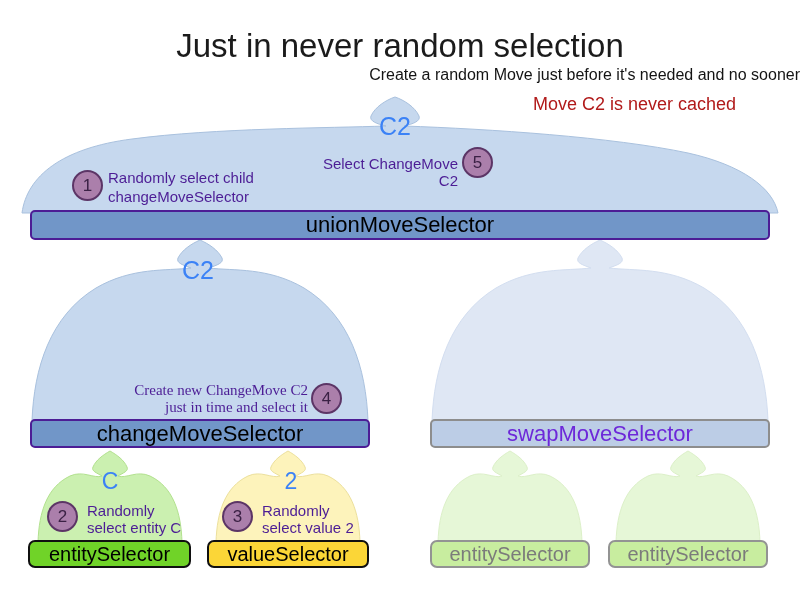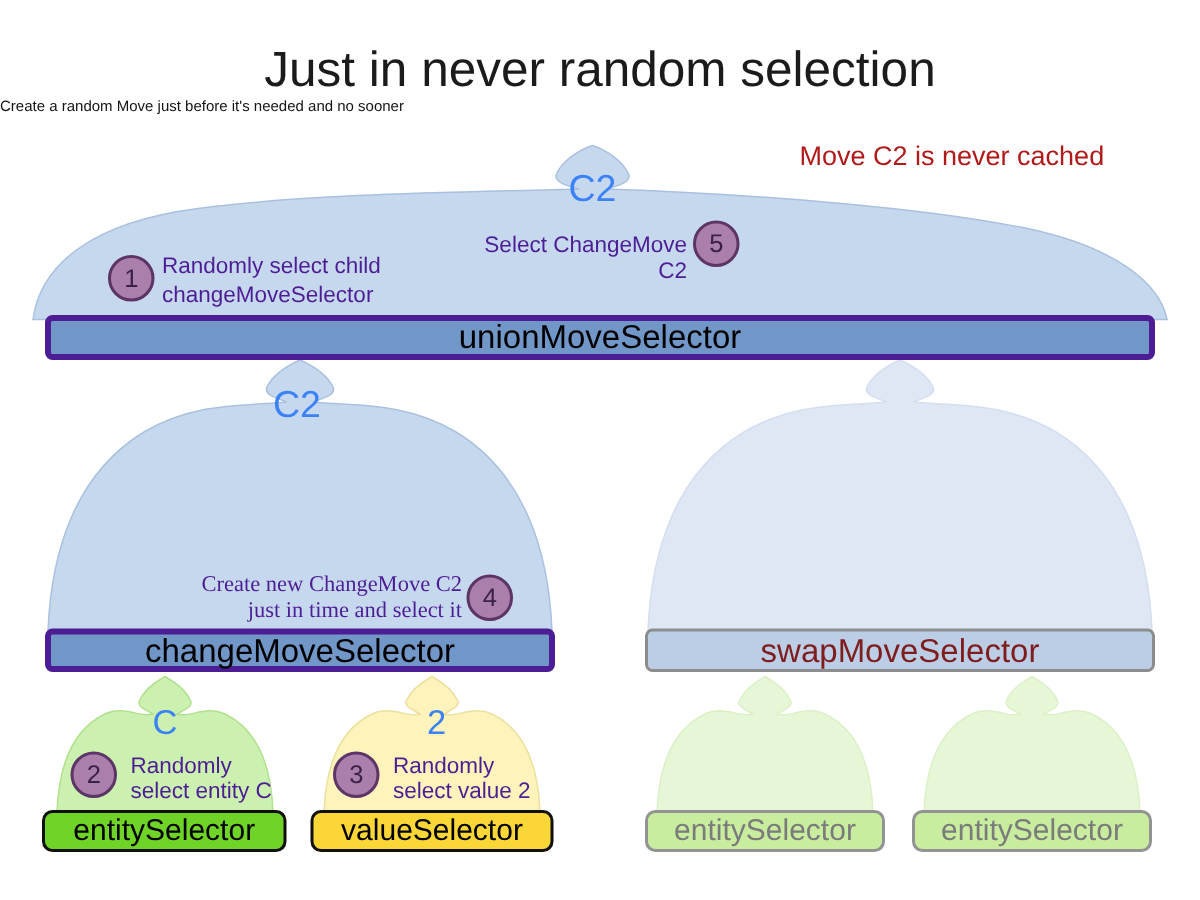--- a/index.html
+++ b/index.html
@@ -2,30 +2,30 @@
 <html><head>
 <meta charset="utf-8">
 <style>
   html,body{margin:0;padding:0;background:#fff;}
   #canvas{position:relative;width:800px;height:600px;background:#ffffff;
           font-family:"Liberation Sans",sans-serif;overflow:hidden;}
   .abs{position:absolute;}
   #funnel-svg{left:0;top:0;}
 
   #title{top:27px;left:0;width:800px;text-align:center;font-size:33px;color:#1b1b1b;}
-  #subtitle{top:66px;left:0;width:800px;text-align:left;font-size:10px;color:#141414;}
+  #subtitle{top:66px;left:0;width:800px;text-align:right;font-size:16px;color:#141414;}
   #note{top:94px;left:533px;font-size:18px;color:#b11a1a;}
 
   .bar{position:absolute;box-sizing:border-box;display:flex;align-items:center;
        justify-content:center;color:#000;}
-  .bar.active-blue{background:#7196c8;border:4px solid #4c1d95;border-radius:5px;font-size:22px;}
+  .bar.active-blue{background:#7196c8;border:2px solid #4c1d95;border-radius:5px;font-size:22px;}
   #bar-union{left:30px;top:210px;width:740px;height:30px;}
   #bar-change{left:30px;top:419px;width:340px;height:29px;}
   #bar-swap{left:430px;top:419px;width:340px;height:29px;background:#bccde6;
-            border:2px solid #8d8d8d;border-radius:5px;font-size:22px;color:#7f1d1d;}
+            border:2px solid #8d8d8d;border-radius:5px;font-size:22px;color:#6d28d9;}
   #bar-entity{left:28px;top:540px;width:163px;height:28px;background:#70d328;
               border:2px solid #101010;border-radius:7px;font-size:20px;}
   #bar-value{left:207px;top:540px;width:162px;height:28px;background:#fbd637;
              border:2px solid #101010;border-radius:7px;font-size:20px;}
   .bar.faded-green{background:#c8ed9f;border:2px solid #939393;border-radius:7px;
                    font-size:20px;color:#7b7b7b;width:160px;height:28px;top:540px;}
   #bar-entity-f1{left:430px;}
   #bar-entity-f2{left:608px;}
 
   .flow{position:absolute;color:#3b82f6;text-align:center;}

